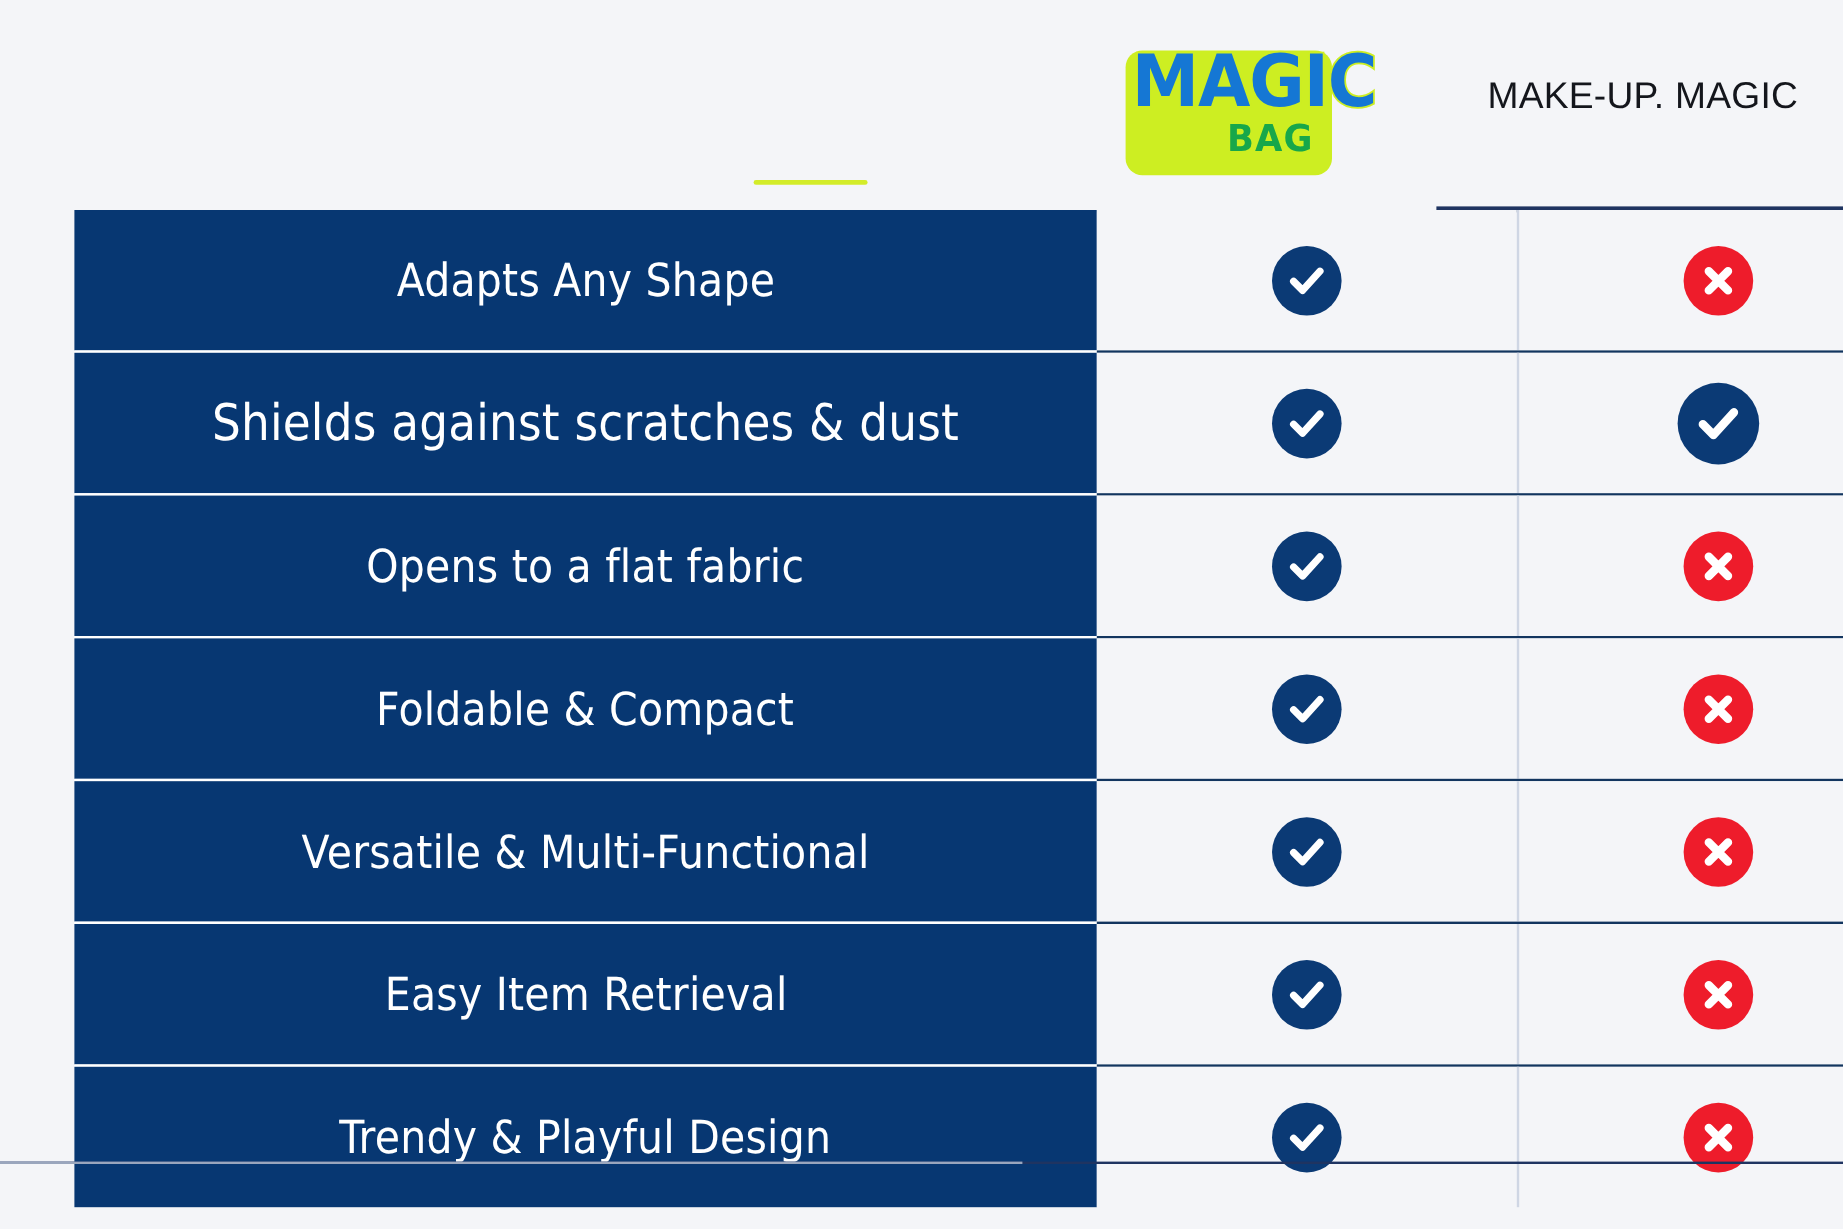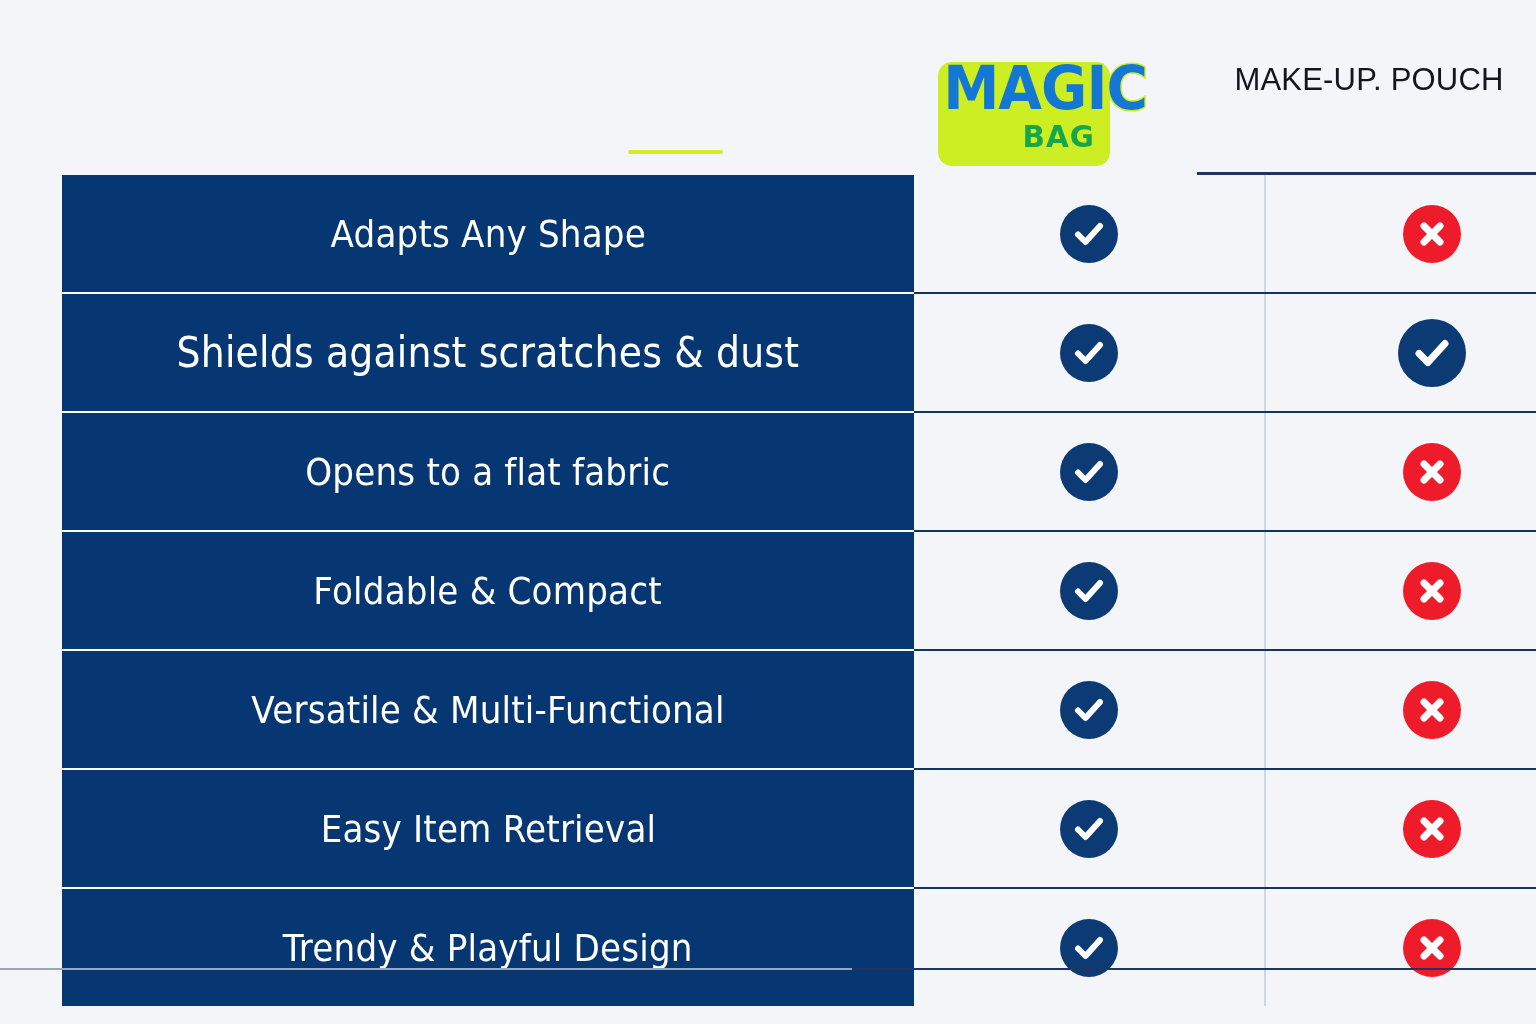--- a/index.html
+++ b/index.html
@@ -39,21 +39,21 @@
     width: 95px;
     height: 4px;
     background: #d3ec2a;
     border-radius: 2px;
   }
 
   
   .brand-logo {
     position: absolute;
     left: 938px;
-    top: 56px;
+    top: 36px;
     width: 172px;
     height: 112px;
   }
   .logo-plate {
     position: absolute;
     left: 0;
     top: 6px;
     width: 172px;
     height: 104px;
     background: #cdee22;
@@ -246,21 +246,21 @@
 
     <div class="feature-accent-rule"></div>
 
     <div class="brand-logo">
       <div class="logo-plate"></div>
       <div class="logo-word-magic">MAGIC</div>
       <div class="logo-word-bag">BAG</div>
     </div>
 
     <div class="traditional-header">
-      <span class="line">MAKE-UP. POUCH</span>
+      <span class="line">MAKE-UP. MAGIC</span>
     </div>
     <div class="traditional-underline"></div>
   </div>
 
   <div class="table-body">
 
     <div class="feature-row">
       <div class="mark-rule"></div>
       <div class="row-label-cell">
         <span class="row-label-text">Adapts Any Shape</span>

